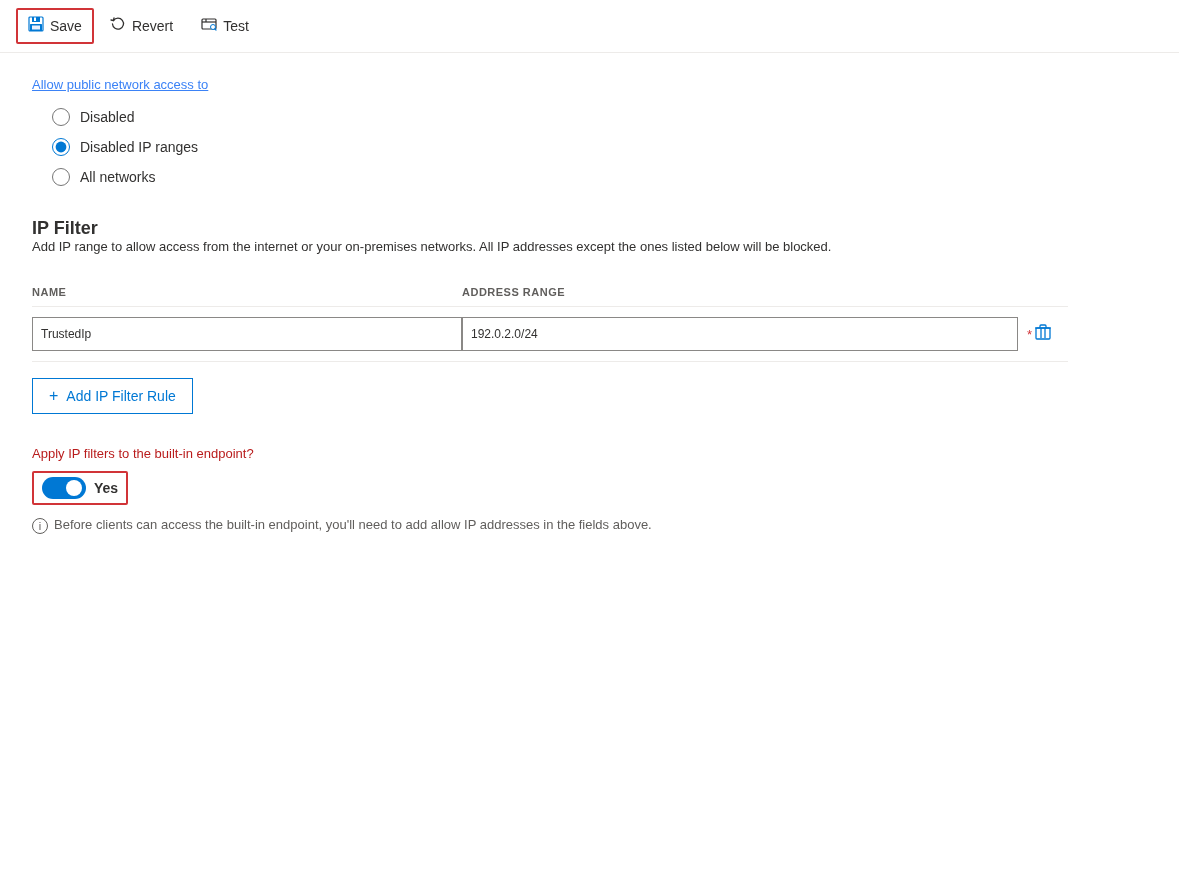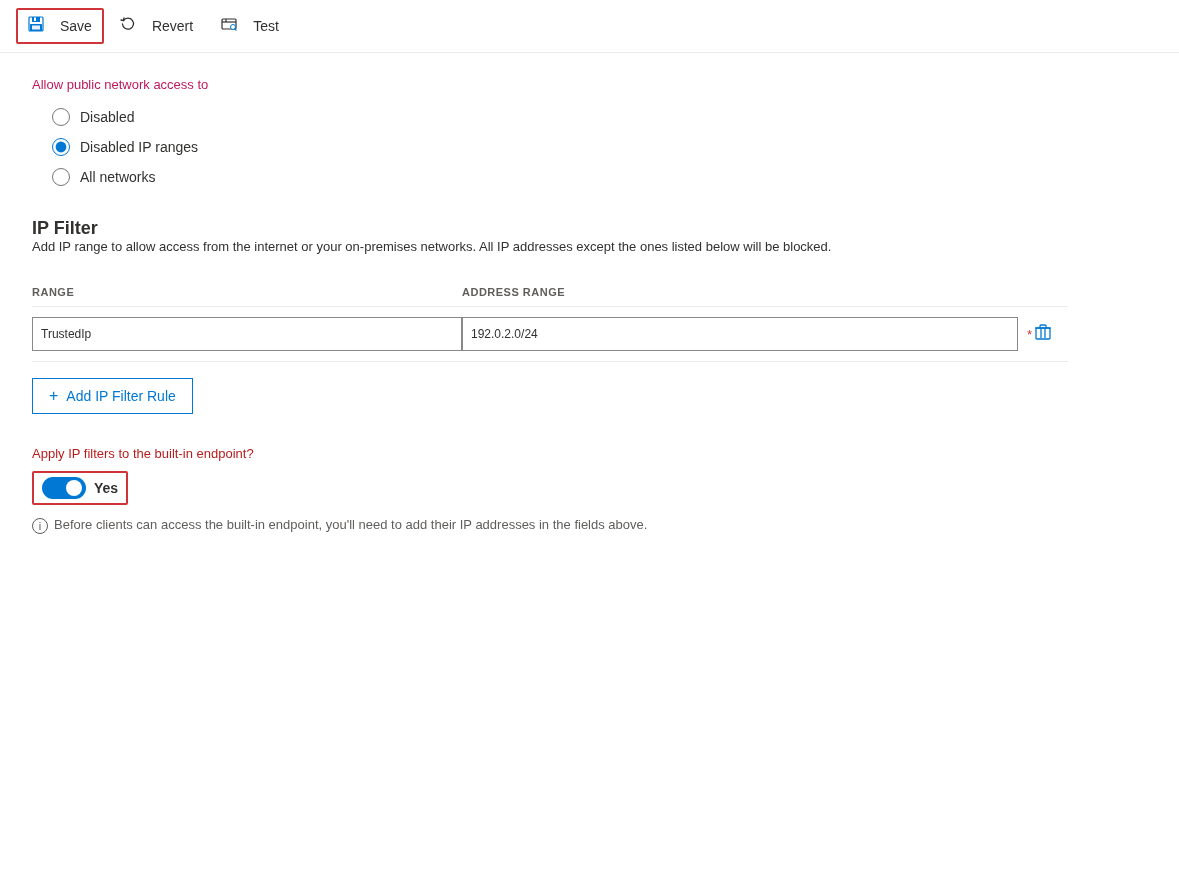--- a/index.html
+++ b/index.html
@@ -14,21 +14,21 @@
     .toolbar {
       display: flex;
       align-items: center;
       padding: 8px 16px;
       border-bottom: 1px solid #edebe9;
       gap: 4px;
     }
     .toolbar-btn {
       display: flex;
       align-items: center;
-      gap: 16px;
+      gap: 6px;
       padding: 6px 10px;
       background: #fff;
       border: 2px solid transparent;
       cursor: pointer;
       font-size: 14px;
       color: #323130;
       border-radius: 2px;
     }
     .toolbar-btn.active-save {
       border: 2px solid #d13438;
@@ -38,22 +38,23 @@
     }
 
     
     .main-content {
       padding: 24px 32px;
       max-width: 1100px;
     }
 
     .section-label {
       font-size: 13px;
-      color: #be185d;
+      color: #3b82f6;
       margin-bottom: 16px;
+      text-decoration: underline;
     }
 
     .radio-group {
       display: flex;
       flex-direction: column;
       gap: 12px;
       margin-bottom: 32px;
     }
 
     .radio-item {
@@ -330,21 +331,21 @@
       <span class="radio-label">All networks</span>
     </label>
   </div>
 
   <div class="ip-filter-title">IP Filter</div>
   <div class="ip-filter-desc">Add IP range to allow access from the internet or your on-premises networks. All IP addresses except the ones listed below will be blocked.</div>
 
   <table class="ip-table">
     <thead>
       <tr>
-        <th class="col-name">RANGE</th>
+        <th class="col-name">NAME</th>
         <th class="col-address">ADDRESS RANGE</th>
         <th style="width:50px;"></th>
       </tr>
     </thead>
     <tbody>
       <tr class="data-row">
         <td class="name-cell">
           <div class="input-wrapper">
             <input type="text" class="table-input" value="TrustedIp" style="">
             <span class="required-star">*</span>
@@ -383,16 +384,16 @@
       <label class="toggle-switch">
         <input type="checkbox" checked="" style="">
         <span class="toggle-slider"></span>
       </label>
       <span class="toggle-label">Yes</span>
     </div>
   </div>
 
   <div class="info-row">
     <span class="info-icon">i</span>
-    <span>Before clients can access the built-in endpoint, you'll need to add their IP addresses in the fields above.</span>
+    <span>Before clients can access the built-in endpoint, you'll need to add allow IP addresses in the fields above.</span>
   </div>
 
 </div>
 
 </body></html>

